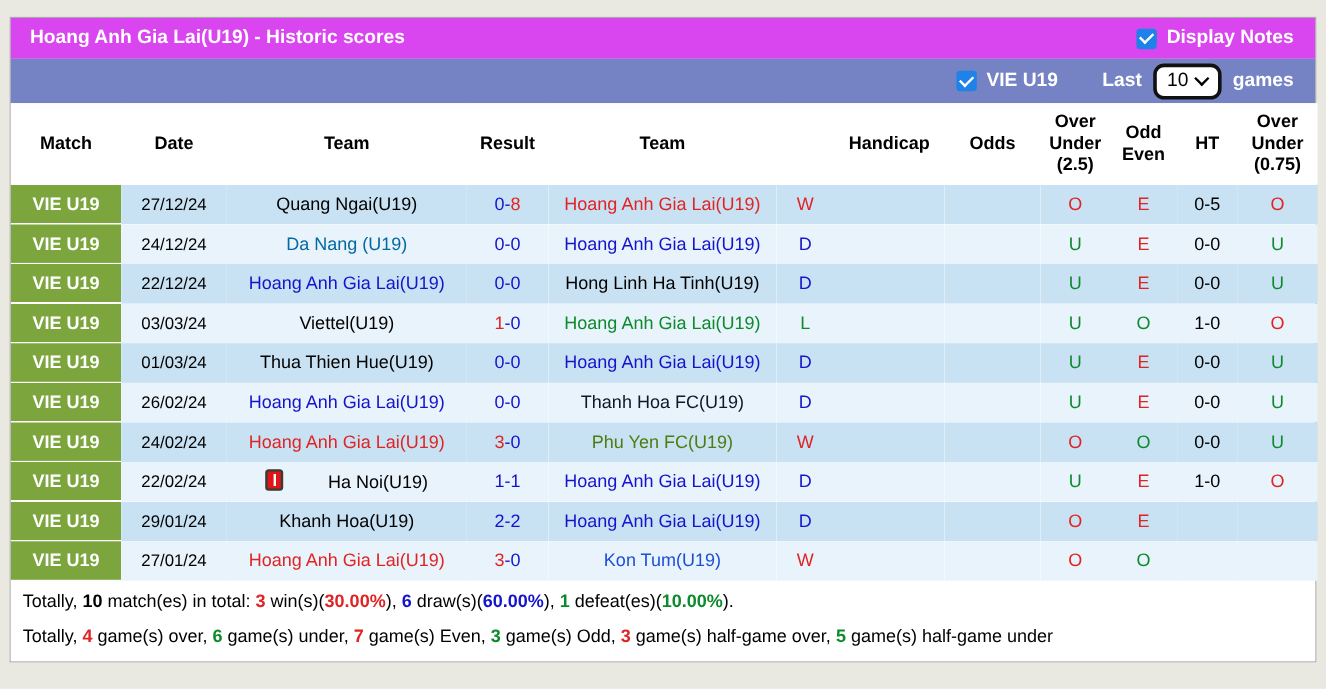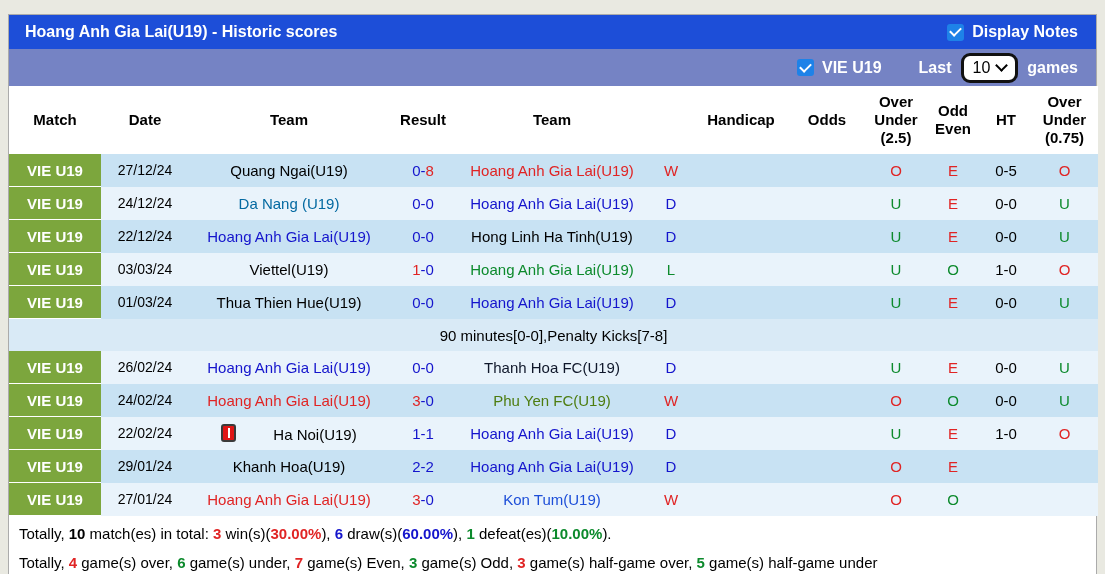--- a/index.html
+++ b/index.html
@@ -2,21 +2,21 @@
 <html><head>
 <meta charset="utf-8">
 <style>
   html,body{margin:0;padding:0;}
   body{
     width:1105px;height:574px;position:relative;overflow:hidden;
     background:#e9e9e1;font-family:"Liberation Sans",sans-serif;
   }
   .widget{position:absolute;left:8px;top:14px;width:1089px;background:#ffffff;border:1px solid #ababab;box-sizing:border-box;}
   
-  .titlebar{height:34px;background:#1d4ed8;color:#fff;display:flex;align-items:center;justify-content:space-between;padding:0 18px 0 16px;font-weight:bold;font-size:16px;}
+  .titlebar{height:34px;background:#d946ef;color:#fff;display:flex;align-items:center;justify-content:space-between;padding:0 18px 0 16px;font-weight:bold;font-size:16px;}
   .subbar{height:37px;background:#7583c4;color:#fff;display:flex;align-items:center;justify-content:flex-end;gap:9px;padding-right:18px;font-weight:bold;font-size:16px;}
   .chk{width:17px;height:17px;background:#1e82e8;border-radius:3px;display:inline-flex;align-items:center;justify-content:center;flex:none;}
   .tick{display:block;width:9px;height:5px;border-left:2px solid #fff;border-bottom:2px solid #fff;transform:rotate(-45deg);margin-top:-3px;}
   .chk-group{display:inline-flex;align-items:center;gap:8px;cursor:pointer;}
   .last-label{margin-left:28px;}
   .select-box{display:inline-flex;align-items:center;gap:7px;background:#fff;color:#000;border:3px solid #111;border-radius:9px;padding:0 9px;height:24px;font-size:16px;font-weight:normal;cursor:pointer;}
   .caret{width:7px;height:7px;border-right:2px solid #000;border-bottom:2px solid #000;transform:rotate(45deg);margin-top:-4px;}
   
   table{width:100%;border-collapse:collapse;table-layout:fixed;}
   thead td{background:#fff;color:#000;font-weight:bold;font-size:15px;text-align:center;vertical-align:middle;white-space:pre-line;line-height:1.18;height:68px;padding:0;}
@@ -163,23 +163,20 @@
           <td><span style="color: rgb(20, 20, 204);">0</span><span style="color: rgb(20, 20, 204);">-</span><span style="color: rgb(20, 20, 204);">0</span></td>
           <td><span class="team-link" style="color: rgb(20, 20, 204);">Hoang Anh Gia Lai(U19)</span></td>
           <td style="color: rgb(20, 20, 204);">D</td>
           <td></td>
           <td></td>
           <td style="color: rgb(12, 138, 44);">U</td>
           <td style="color: rgb(224, 36, 36);">E</td>
           <td>0-0</td>
           <td style="color: rgb(12, 138, 44);">U</td>
         </tr>
-        <tr class="note-row">
-          <td colspan="12">90 minutes[0-0],Penalty Kicks[7-8]</td>
-        </tr>
         <tr class="light">
           <td class="badge-cell">VIE U19</td>
           <td class="date-cell">26/02/24</td>
           <td><span class="team-link" style="color: rgb(20, 20, 204);">Hoang Anh Gia Lai(U19)</span></td>
           <td><span style="color: rgb(20, 20, 204);">0</span><span style="color: rgb(20, 20, 204);">-</span><span style="color: rgb(20, 20, 204);">0</span></td>
           <td><span class="team-link" style="color: #0f172a;">Thanh Hoa FC(U19)</span></td>
           <td style="color: rgb(20, 20, 204);">D</td>
           <td></td>
           <td></td>
           <td style="color: rgb(12, 138, 44);">U</td>

